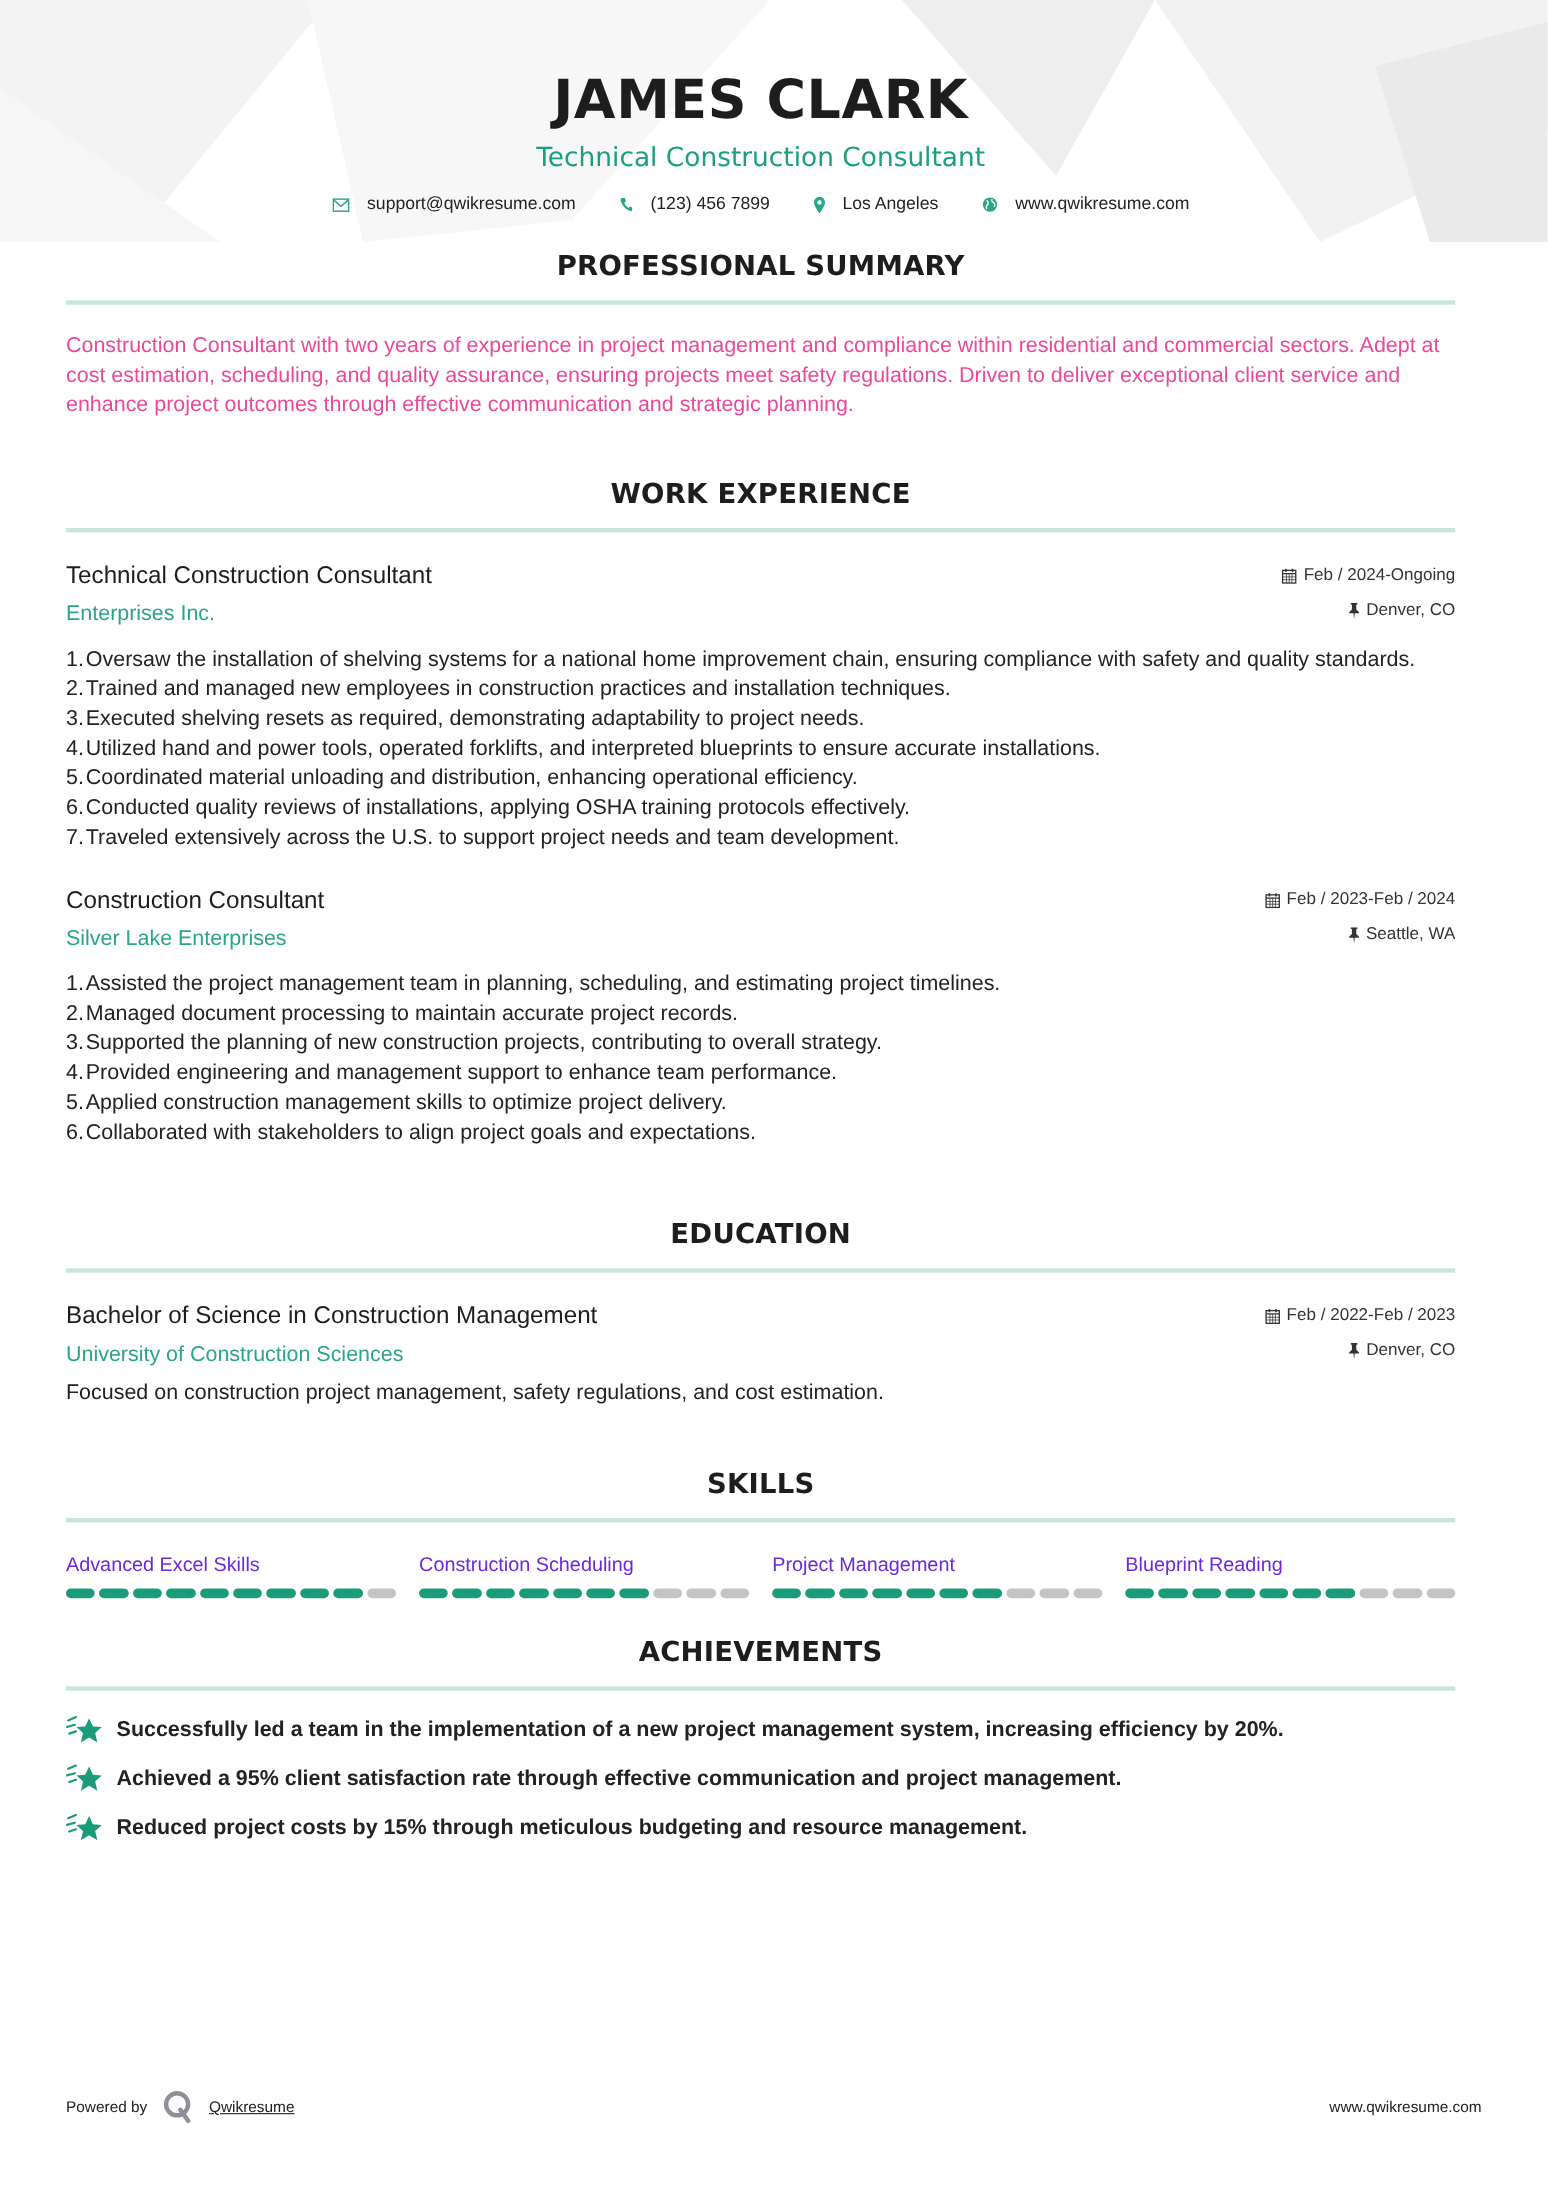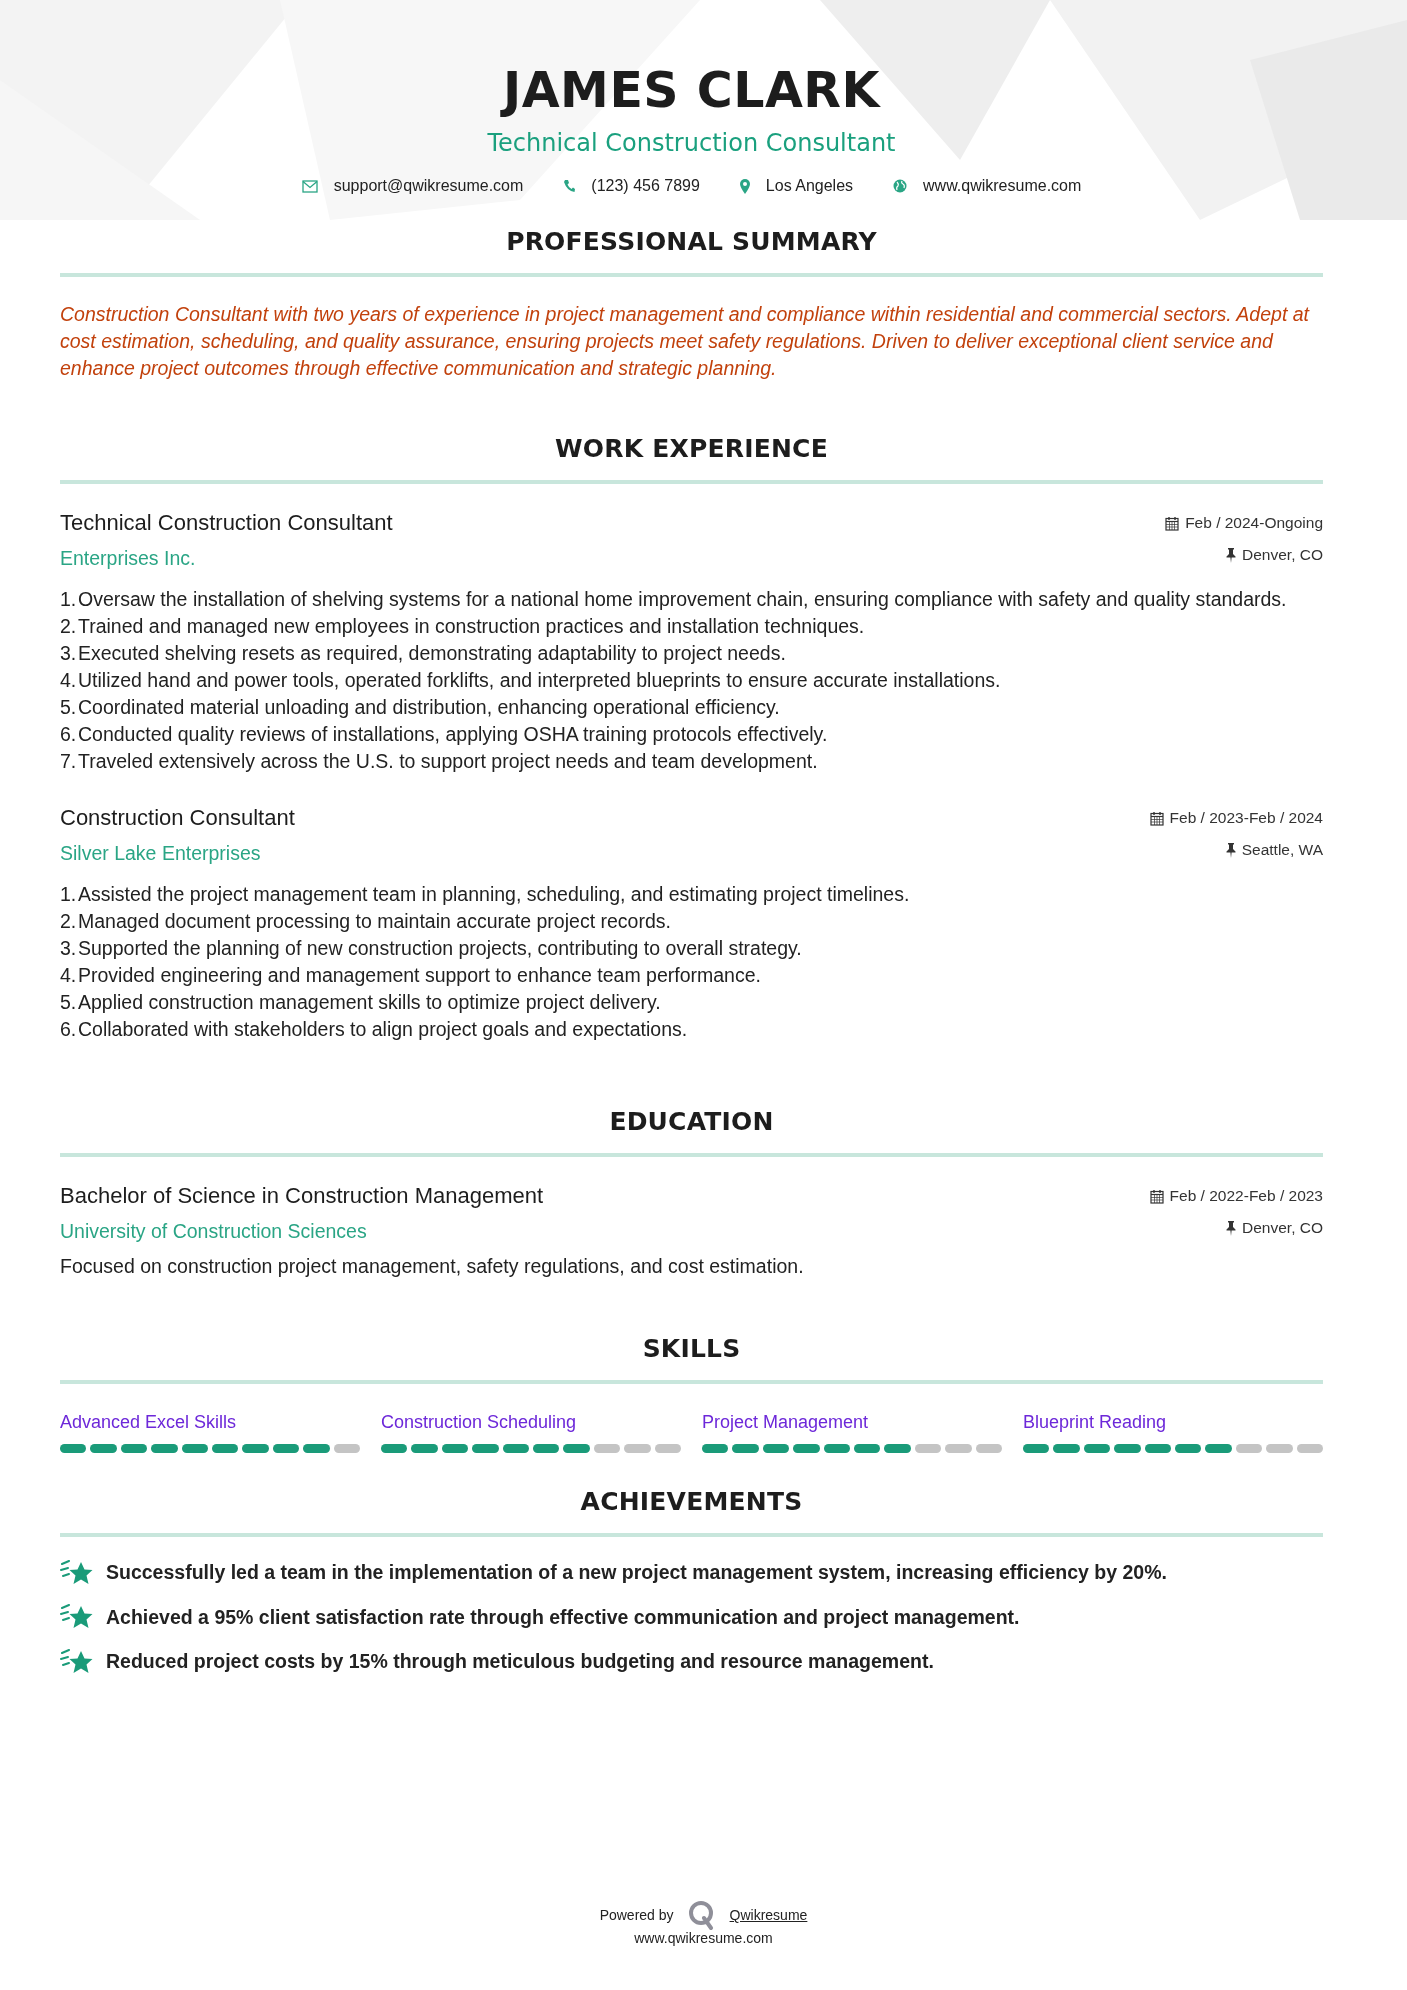--- a/index.html
+++ b/index.html
@@ -14,21 +14,21 @@
   .name { font-family: "DejaVu Sans", sans-serif; font-weight: bold; font-size: 49px; letter-spacing: 0.5px; color: #1d1d1d; line-height: 66px; }
   .title { font-family: "DejaVu Sans", sans-serif; font-size: 24px; color: #1aa07e; line-height: 34px; margin-top: 2px; }
   .contacts { display: flex; justify-content: center; align-items: center; gap: 16px; margin-top: 17px; font-size: 16px; color: #222; }
   .contact { display: flex; align-items: center; margin: 0 12px; }
   .contact svg { margin-right: 16px; }
 
   .section { margin-top: 30px; }
   .section-title { font-family: "DejaVu Sans", sans-serif; font-weight: bold; font-size: 25px; text-align: center; color: #1d1d1d; line-height: 34px; letter-spacing: 0.2px; }
   .divider { height: 4px; background: #c8e6dc; margin-top: 14px; }
 
-  .summary { font-size: 19.5px; line-height: 27px; margin-top: 24px; color: #c2410c; font-style: italic; }
+  .summary { font-size: 19.5px; line-height: 27px; margin-top: 24px; color: #ec4899; }
 
   .entry { margin-top: 24px; }
   .entry-row { display: flex; justify-content: space-between; align-items: center; }
   .entry-title { font-size: 22px; color: #1d1d1d; line-height: 30px; }
   .entry-org { font-size: 19.5px; color: #2aa585; line-height: 28px; margin-top: 6px; }
   .meta { display: flex; align-items: center; font-size: 15.5px; color: #333; }
   .meta svg { margin-right: 6px; }
   .list { list-style: none; margin-top: 14px; font-size: 19.5px; line-height: 27px; }
   .list li { display: flex; }
   .list .num { width: 18px; flex: none; }
@@ -38,21 +38,21 @@
   .skill { width: 300px; }
   .skill-name { font-size: 18px; line-height: 28px; color: #6d28d9; }
   .dots { display: flex; gap: 4px; margin-top: 8px; }
   .dot { width: 26.5px; height: 9px; border-radius: 5px; background: #c4c4c4; }
   .dot.on { background: #1a9b79; }
 
   .ach-list { margin-top: 22px; font-weight: bold; }
   .ach { display: flex; align-items: center; font-size: 19.5px; line-height: 27px; margin-bottom: 17.5px; }
   .ach svg { margin-right: 12px; flex: none; }
 
-  .footer { position: absolute; left: 60px; right: 60px; top: 1900px; display: flex; justify-content: space-between; align-items: center; font-size: 14px; color: #222; flex-direction: column; }
+  .footer { position: absolute; left: 60px; right: 60px; top: 1900px; display: flex; justify-content: space-between; align-items: center; font-size: 14px; color: #222; }
   .powered { display: flex; align-items: center; }
   .powered svg { margin: 0 14px; }
   .brand { text-decoration: underline; }
 </style>
 </head>
 <body>
 
 <svg class="bg-geo" viewBox="0 0 1407 220" preserveAspectRatio="none">
   <polygon points="0,0 300,0 120,220 0,220" fill="#f3f3f3"></polygon>
   <polygon points="280,0 700,0 520,200 330,220" fill="#f7f7f7"></polygon>

